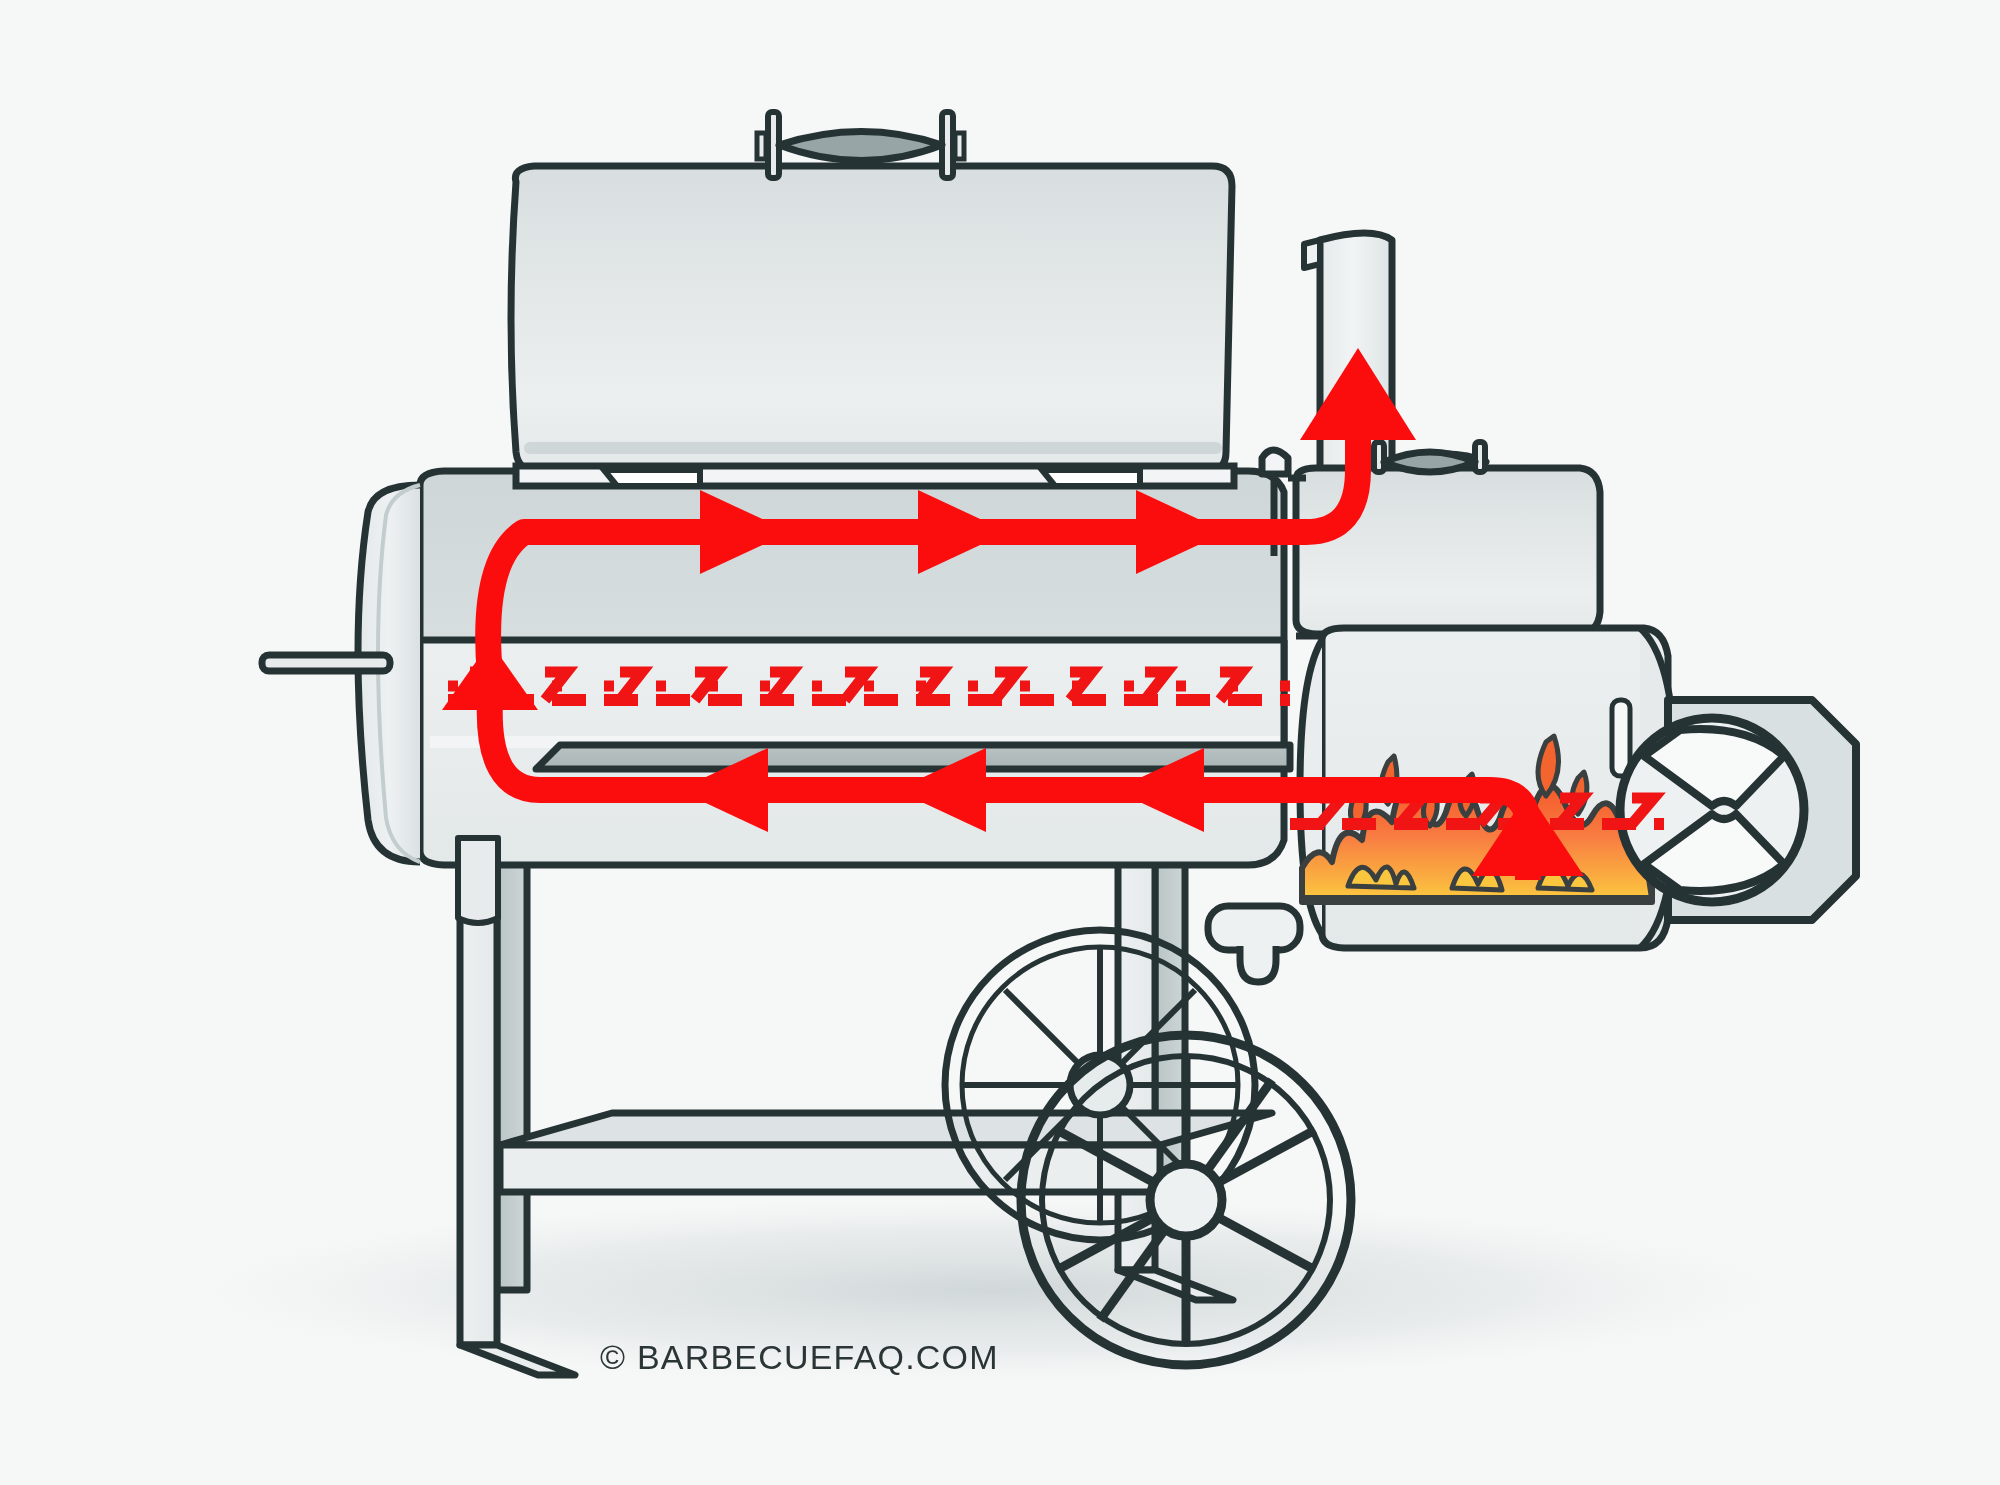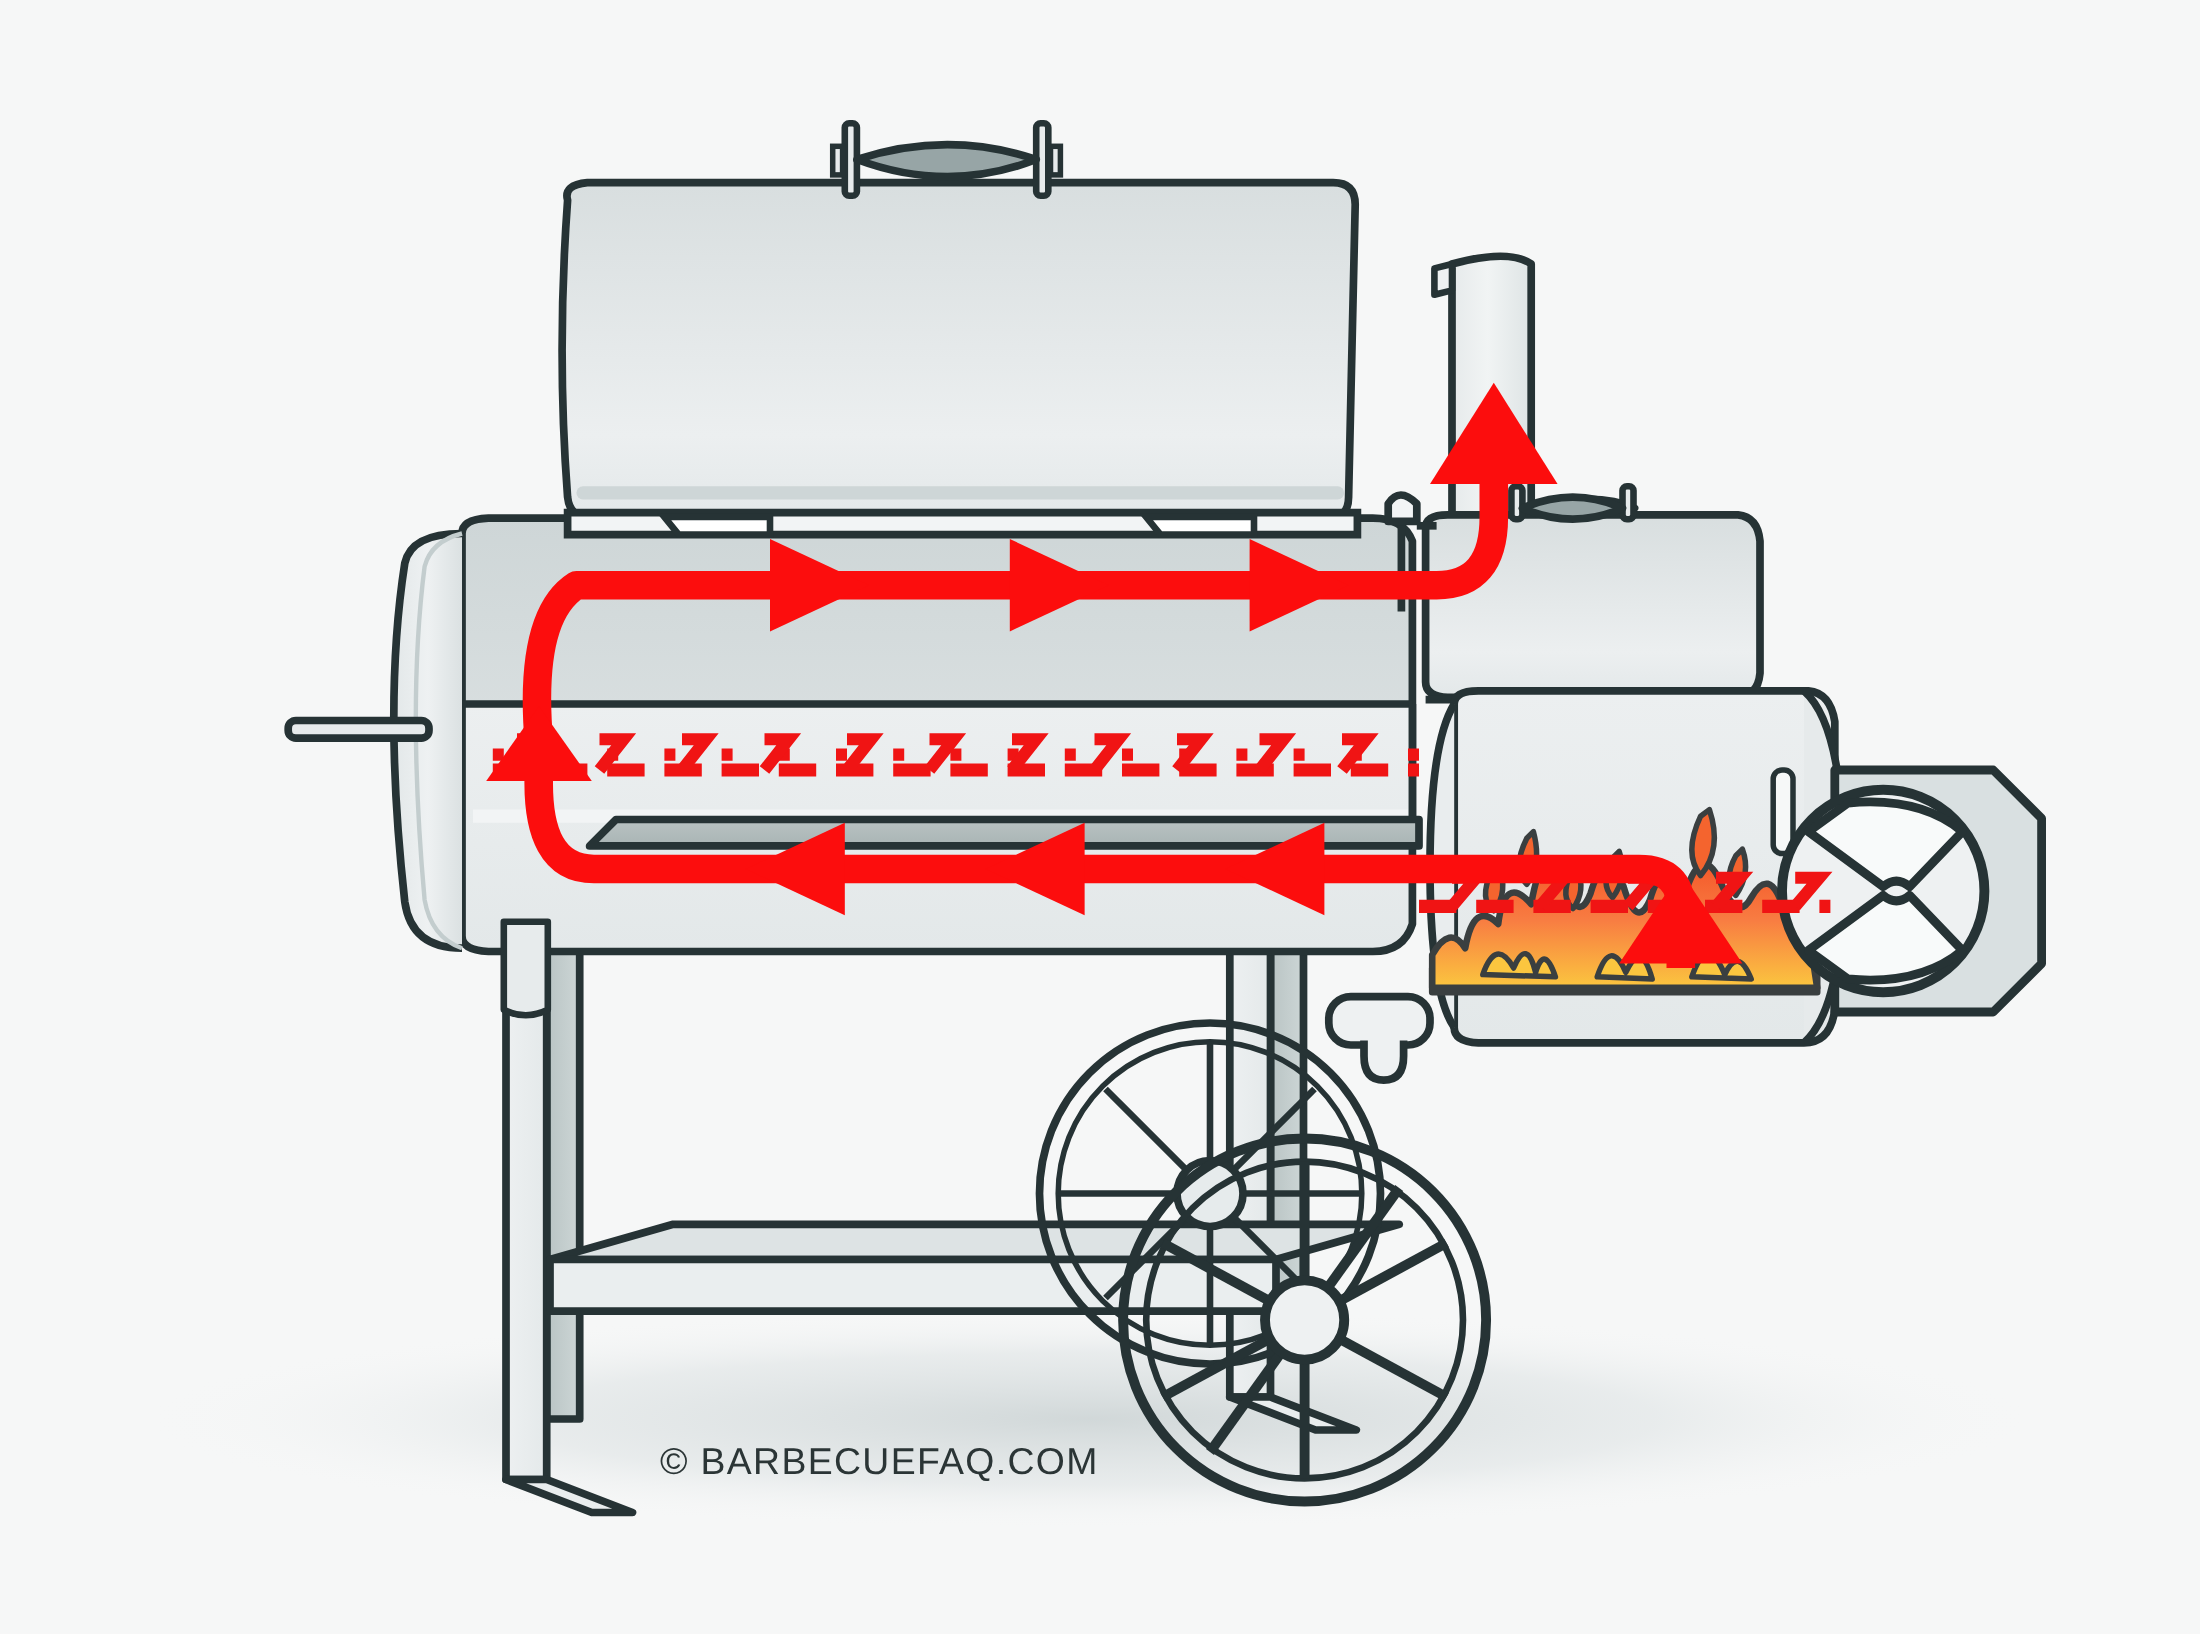--- a/index.html
+++ b/index.html
@@ -1,19 +1,19 @@
 <!DOCTYPE html>
 <html><head>
 <meta charset="utf-8">
 <style>
   html,body{margin:0;padding:0;background:#f7f8f8;}
   #stage{position:relative;width:2000px;height:1485px;background:#f6f7f7;overflow:hidden;
          font-family:"Liberation Sans", sans-serif;}
   #art{position:absolute;left:0;top:0;width:2000px;height:1485px;}
-  .wm{position:absolute;left:600px;top:1310px;font-size:34px;letter-spacing:1.2px;
+  .wm{position:absolute;left:600px;top:1338px;font-size:34px;letter-spacing:1.2px;
       color:#2b3536;font-family:"Liberation Sans", sans-serif;white-space:nowrap;}
 </style>
 </head>
 <body>
 
 <div id="stage">
 
   <svg id="art" viewBox="0 0 2000 1485">
     <defs>
       <linearGradient id="gMetalV" x1="0" y1="0" x2="0" y2="1">

